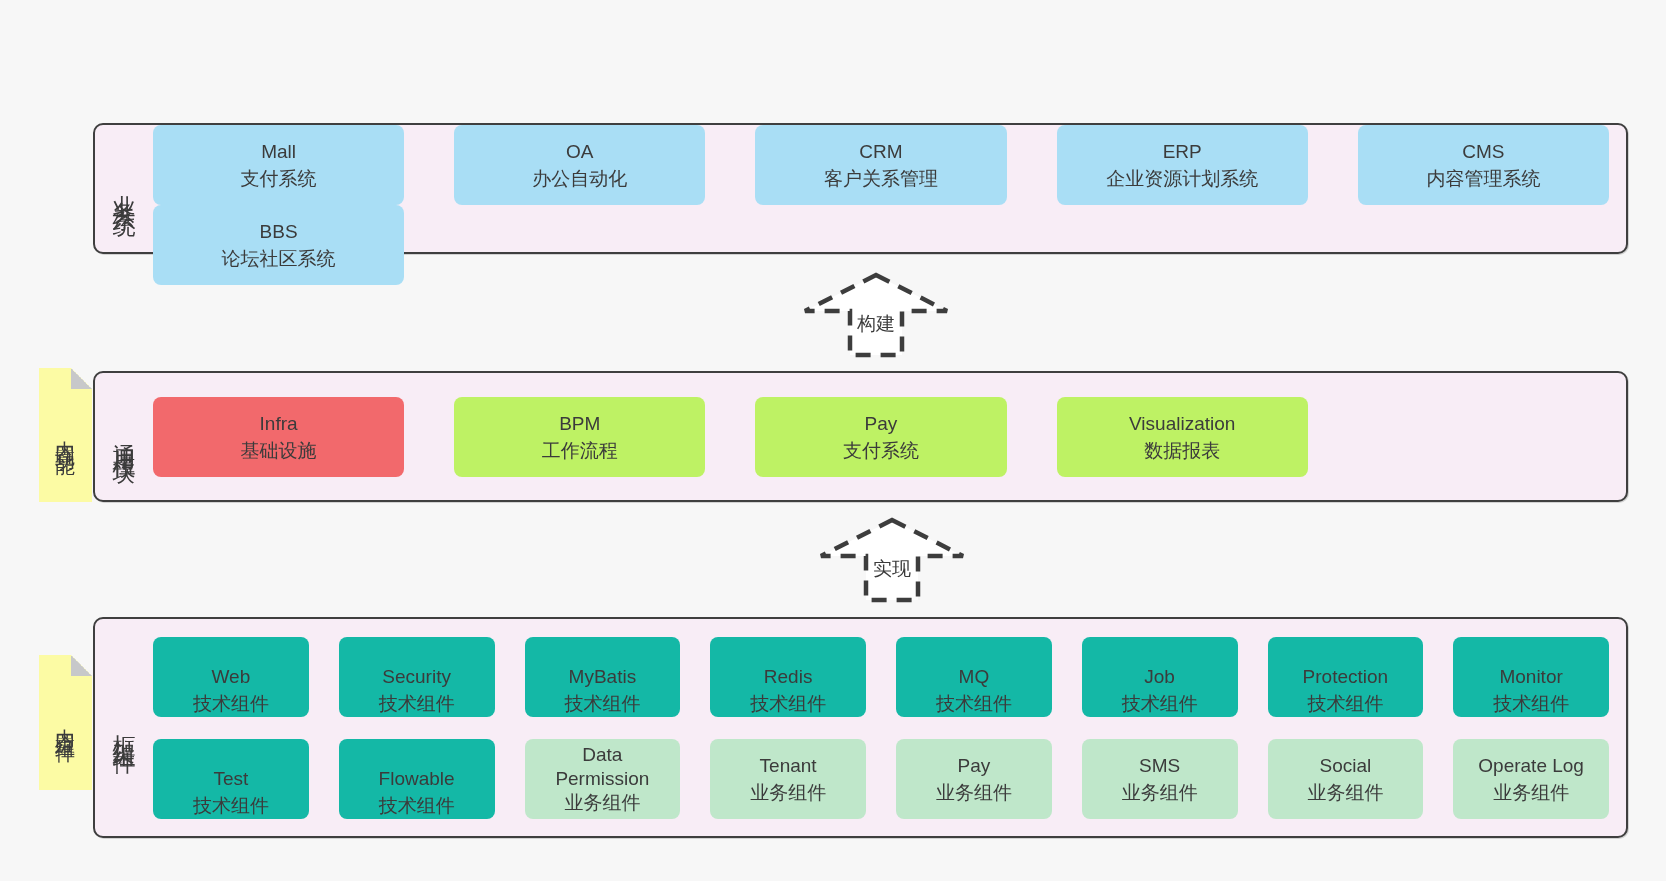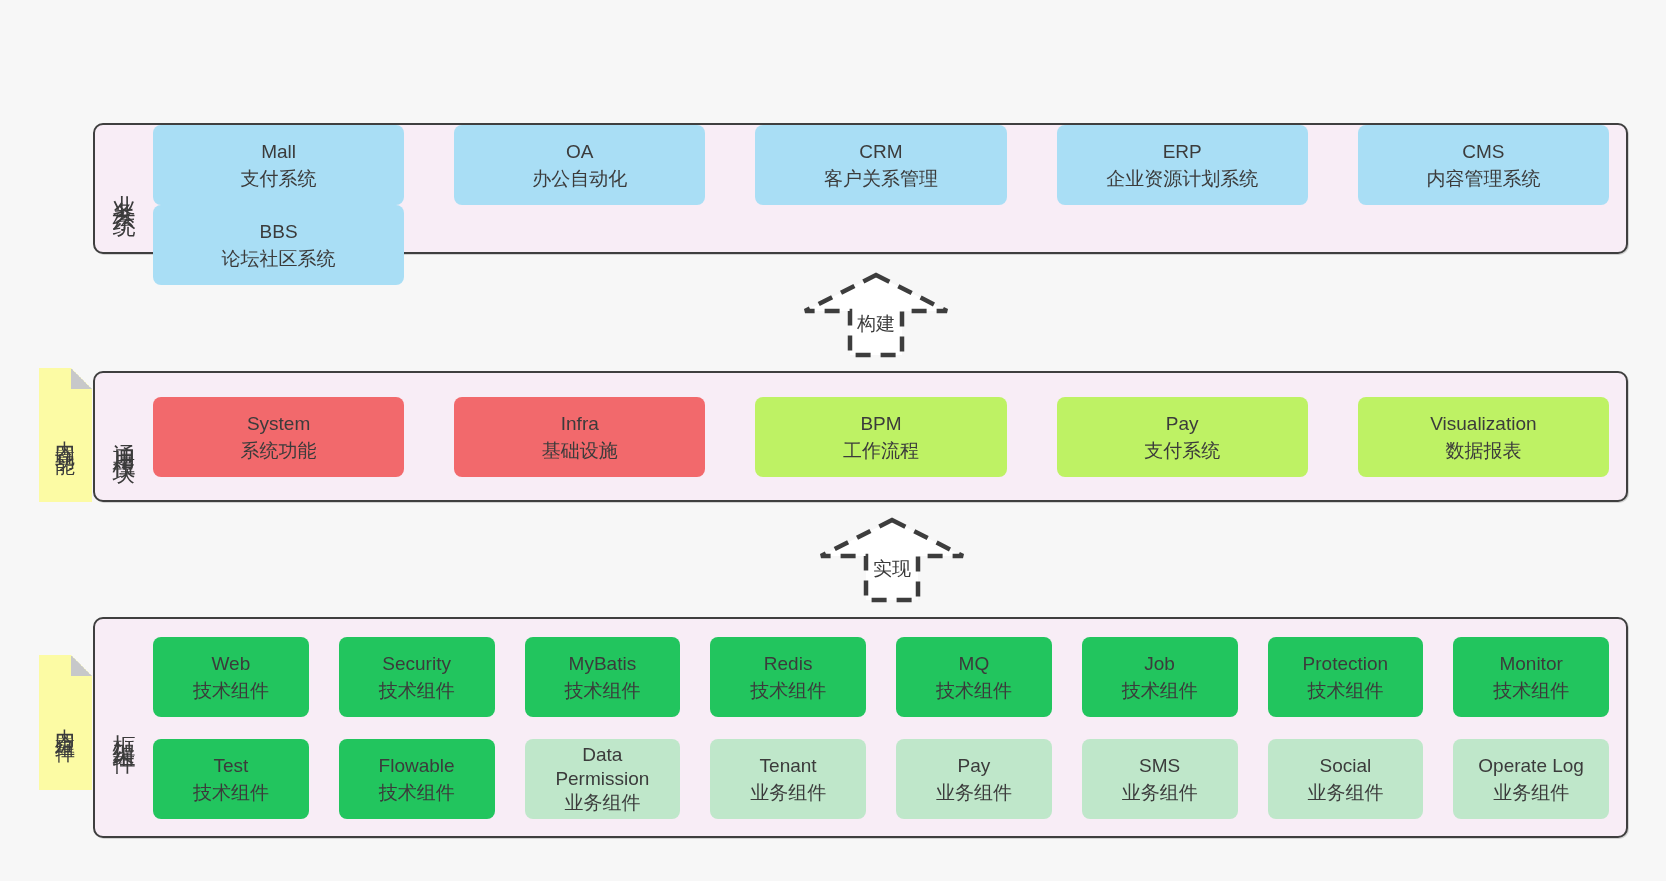--- a/index.html
+++ b/index.html
@@ -65,21 +65,21 @@
     font-size:19px;
     line-height:27px;
   }
   .box .box-name, .box .box-sub { white-space:nowrap; }
   .box.wrap3 { line-height:24px;align-items:center; }
   .box.wrap3 .box-name { white-space:normal; max-width:100px; }
 
   .blue        { background:#a9def5; }
   .red         { background:#f2696c; }
   .pink        { background:#bef264; }
-  .green-dark  { background:#22c55e; }
+  .green-dark  { background:#14b8a6;justify-content:flex-end; }
   .green-light { background:#bfe7ca; }
 
   
   .note {
     position:absolute;
     left:39px;
     width:53px;
     background:#fcfba4;
     clip-path:polygon(0 0, calc(100% - 21px) 0, 100% 21px, 100% 100%, 0 100%);
     display:flex;
@@ -165,24 +165,20 @@
     <div class="fold"></div>
     <span>内置功能</span>
   </div>
 
   <div class="panel panel-modules">
     <div class="vlabel">
       <span>通用模块</span>
     </div>
     <div class="boxes cols-6">
       <div class="box red">
-        <div class="box-name">System</div>
-        <div class="box-sub">系统功能</div>
-      </div>
-      <div class="box red">
         <div class="box-name">Infra</div>
         <div class="box-sub">基础设施</div>
       </div>
       <div class="box pink">
         <div class="box-name">BPM</div>
         <div class="box-sub">工作流程</div>
       </div>
       <div class="box pink">
         <div class="box-name">Pay</div>
         <div class="box-sub">支付系统</div>

